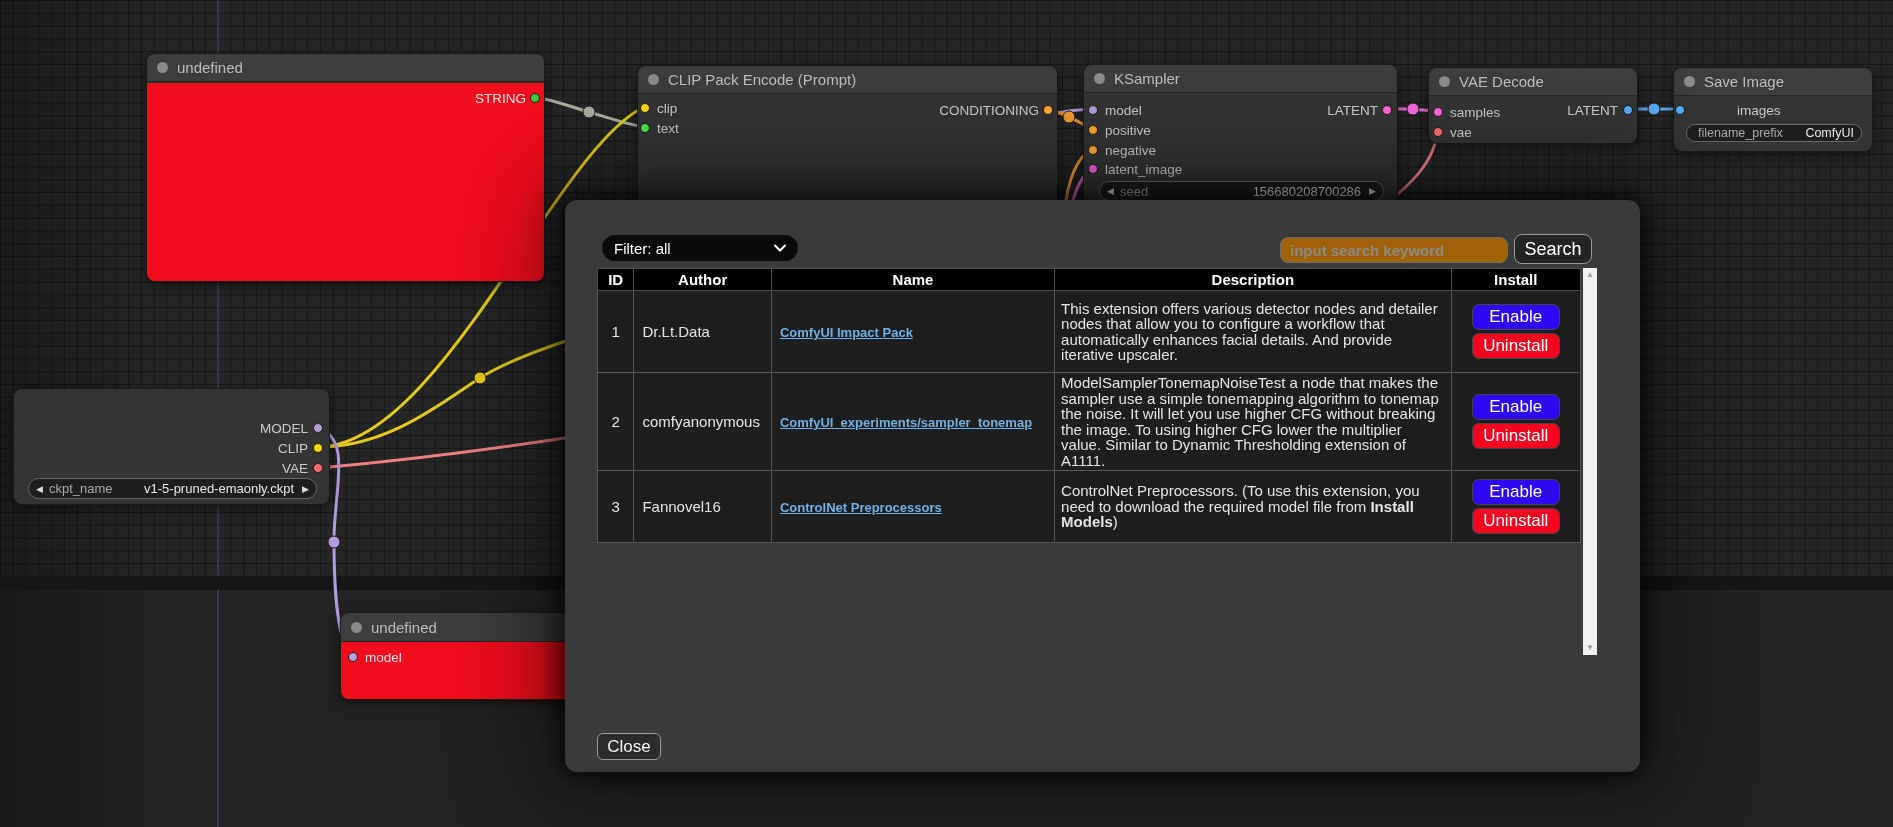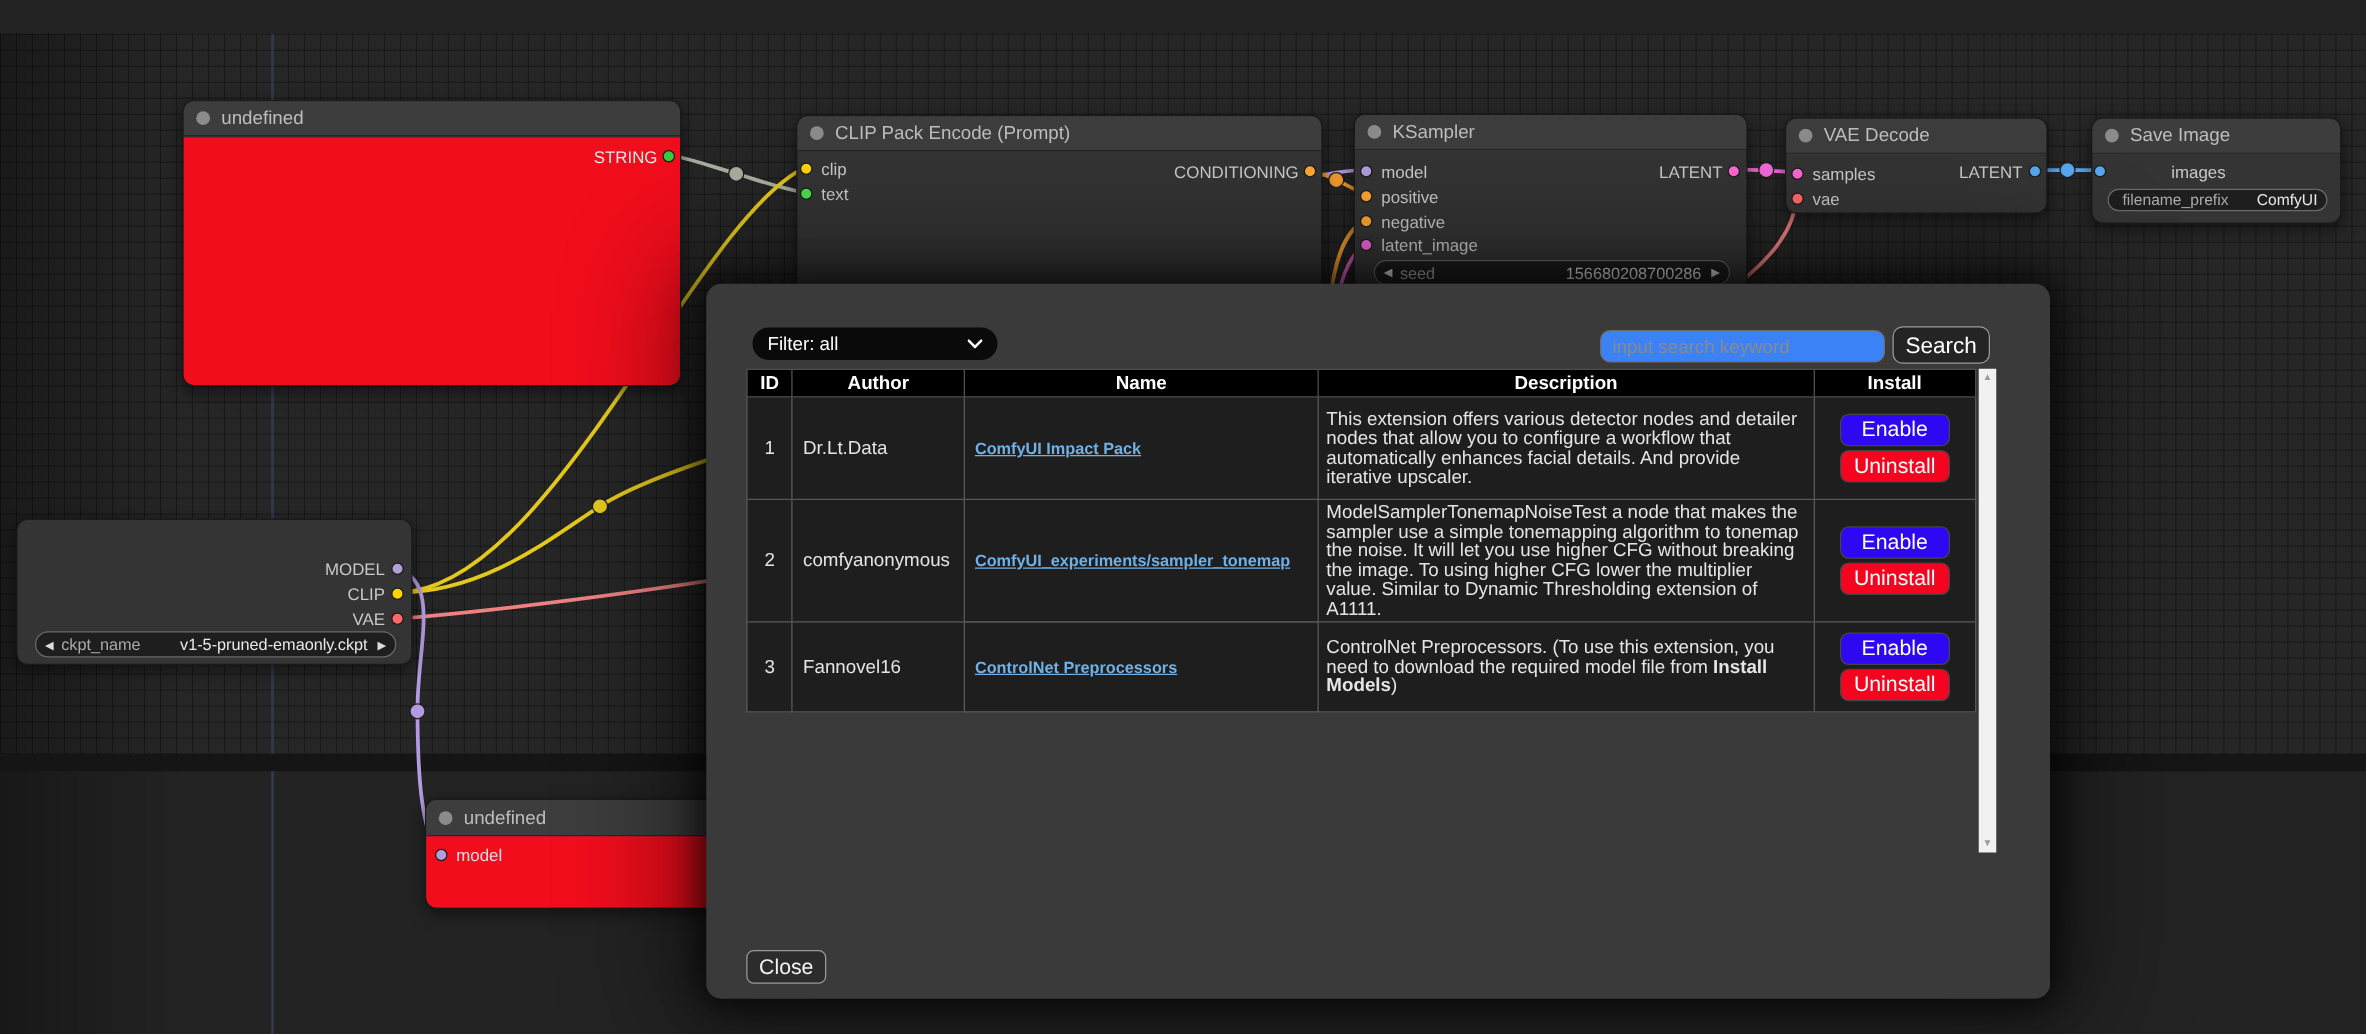--- a/index.html
+++ b/index.html
@@ -5,21 +5,21 @@
   * { box-sizing: border-box; margin: 0; padding: 0; }
   html,body { width: 1893px; height: 827px; overflow: hidden; background:#232323;
     font-family: "Liberation Sans", sans-serif; }
 
   
   .canvas { position:absolute; inset:0; width:1893px; height:590px;
     background-color:#262626;
     background-image:
       linear-gradient(rgba(0,0,0,.38) 1px, transparent 1px),
       linear-gradient(90deg, rgba(0,0,0,.38) 1px, transparent 1px);
-    background-size:12.8px 12.8px;margin-top:27px; }
+    background-size:12.8px 12.8px; }
   .left-shade { position:absolute; left:0; top:0; width:150px; height:827px;
     background:linear-gradient(90deg, rgba(0,0,0,.32), rgba(0,0,0,0)); pointer-events:none; }
   .bottom-bar { position:absolute; left:0; bottom:0; width:1893px; height:14px; background:#151515; }
   .axis-line { position:absolute; left:217px; top:0; width:2px; height:827px; background:#41507f; opacity:.55; }
 
   
   svg.links { position:absolute; left:0; top:0; z-index:2; }
 
   
   .node { position:absolute; z-index:3; background:#343434; border:1px solid #1a1a1a;
@@ -43,22 +43,22 @@
 
   
   .dialog { position:absolute; left:565px; top:200px; width:1075px; height:572px; z-index:10;
     background:#3a3a3a; border-radius:12px;
     box-shadow:0 0 26px 6px rgba(0,0,0,.65), 0 0 90px 25px rgba(0,0,0,.45); }
   .filter-select { position:absolute; left:37px; top:35px; width:196px; height:26px;
     background:#0a0a0a; border-radius:13px; color:#ffffff; font-size:15px;
     display:flex; align-items:center; padding:0 12px; }
   .filter-select .chev { margin-left:auto; width:12px; height:8px; }
   .search-input { position:absolute; left:715px; top:37px; width:228px; height:26px;
-    background:#3b82f6; border:1px solid #6e6e6e; border-radius:8px; color:#e8e8e8;
-    font-size:15px; padding:0 9px; outline:none; font-family:"Liberation Sans",sans-serif; }
+    background:#a16207; border:1px solid #6e6e6e; border-radius:8px; color:#e8e8e8;
+    font-size:15px; padding:0 9px; outline:none; font-family:"Liberation Sans",sans-serif;font-weight:bold; }
   .search-input::placeholder { color:#8a8a8a; }
   .search-btn { position:absolute; left:949px; top:34px; width:78px; height:30px;
     background:#242424; border:1px solid #9a9a9a; border-radius:8px; color:#ffffff;
     font-size:18px; font-family:"Liberation Sans",sans-serif; }
   .scroll-area { position:absolute; left:32px; top:68px; width:1000px; height:387px; }
   table.ext { border-collapse:collapse; width:984px; table-layout:fixed; }
   table.ext th { background:#000000; color:#ffffff; font-size:15px; font-weight:bold;
     height:22px; border:1px solid #4d4d4d; }
   table.ext td { background:#1e1e1e; border:1px solid #575757; color:#e4e4e4;
     font-size:15px; vertical-align:middle; }

